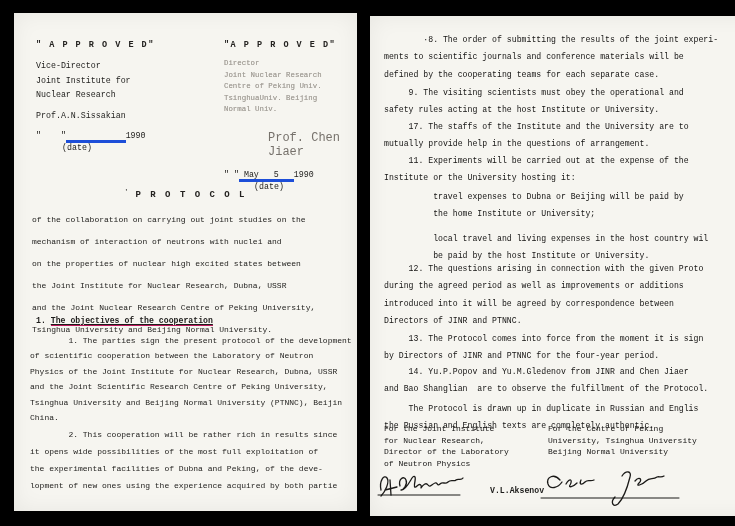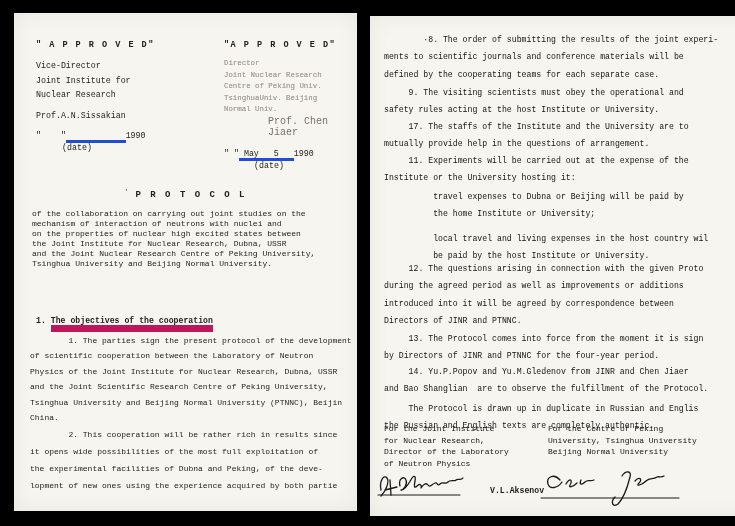--- a/index.html
+++ b/index.html
@@ -22,35 +22,35 @@
   
   .appr-l{left:22px;top:27px;}
   .appr-r{left:210px;top:27px;width:130px;}
   .appr-title{font-size:8.5px;letter-spacing:1.5px;font-weight:bold;color:#242220;}
   .appr-org{margin-top:9px;font-size:8.3px;line-height:14.5px;}
   .appr-org-faint{
     margin-top:8px;font-size:7.4px;line-height:11.5px;
     color:#a39f98;text-shadow:0 0 0.6px #b5b1aa;
   }
   .appr-signer{margin-top:8px;font-size:8.3px;}
-  .appr-signer-faint{margin-top:0;font-size:10px;color:#76716b;padding-left:44px;}
+  .appr-signer-faint{margin-top:15px;font-size:12px;color:#76716b;padding-left:44px;}
   .date-line{margin-top:11px;font-size:8.3px;white-space:pre;}
   .date-line .u{border-bottom:3px solid #1d4ed8;}
   .date-label{margin-top:3px;font-size:8.3px;}
   .dl-l{margin-left:26px;}
   .dl-r{margin-left:30px;}
 
   .protocol-title{
     left:0;top:175px;width:100%;text-align:center;
     font-size:9px;letter-spacing:2px;font-weight:bold;color:#242220;
   }
   .protocol-title .sup{font-size:6px;vertical-align:4px;letter-spacing:0;}
-  .intro{left:18px;top:196px;font-size:8px;line-height:10px;}
+  .intro{left:18px;top:196px;font-size:8px;line-height:22px;}
   .sec-head{left:22px;top:303px;font-size:8.2px;font-weight:bold;white-space:pre;}
-  .sec-head .u{border-bottom:7px solid #be185d;}
+  .sec-head .u{border-bottom:1px solid #be185d;text-decoration:underline;}
   .para1{left:16px;top:320px;font-size:8px;line-height:15.4px;}
   .para2{left:16px;top:413px;font-size:8px;line-height:17px;}
 
   
   .rp{left:14px;font-size:8.2px;line-height:17.3px;color:#151413;}
   #p8{top:15px;}  #p9{top:68px;}  #p10{top:102px;} #p11{top:136px;}
   #p11a{top:172px;} #p11b{top:214px;} #p12{top:244px;} #p13{top:314px;}
   #p14{top:347px;} #p15{top:384px;}
   .sig-org{top:407px;font-size:8px;line-height:11.6px;color:#151413;}
   #sig-org-left{left:14px;}

